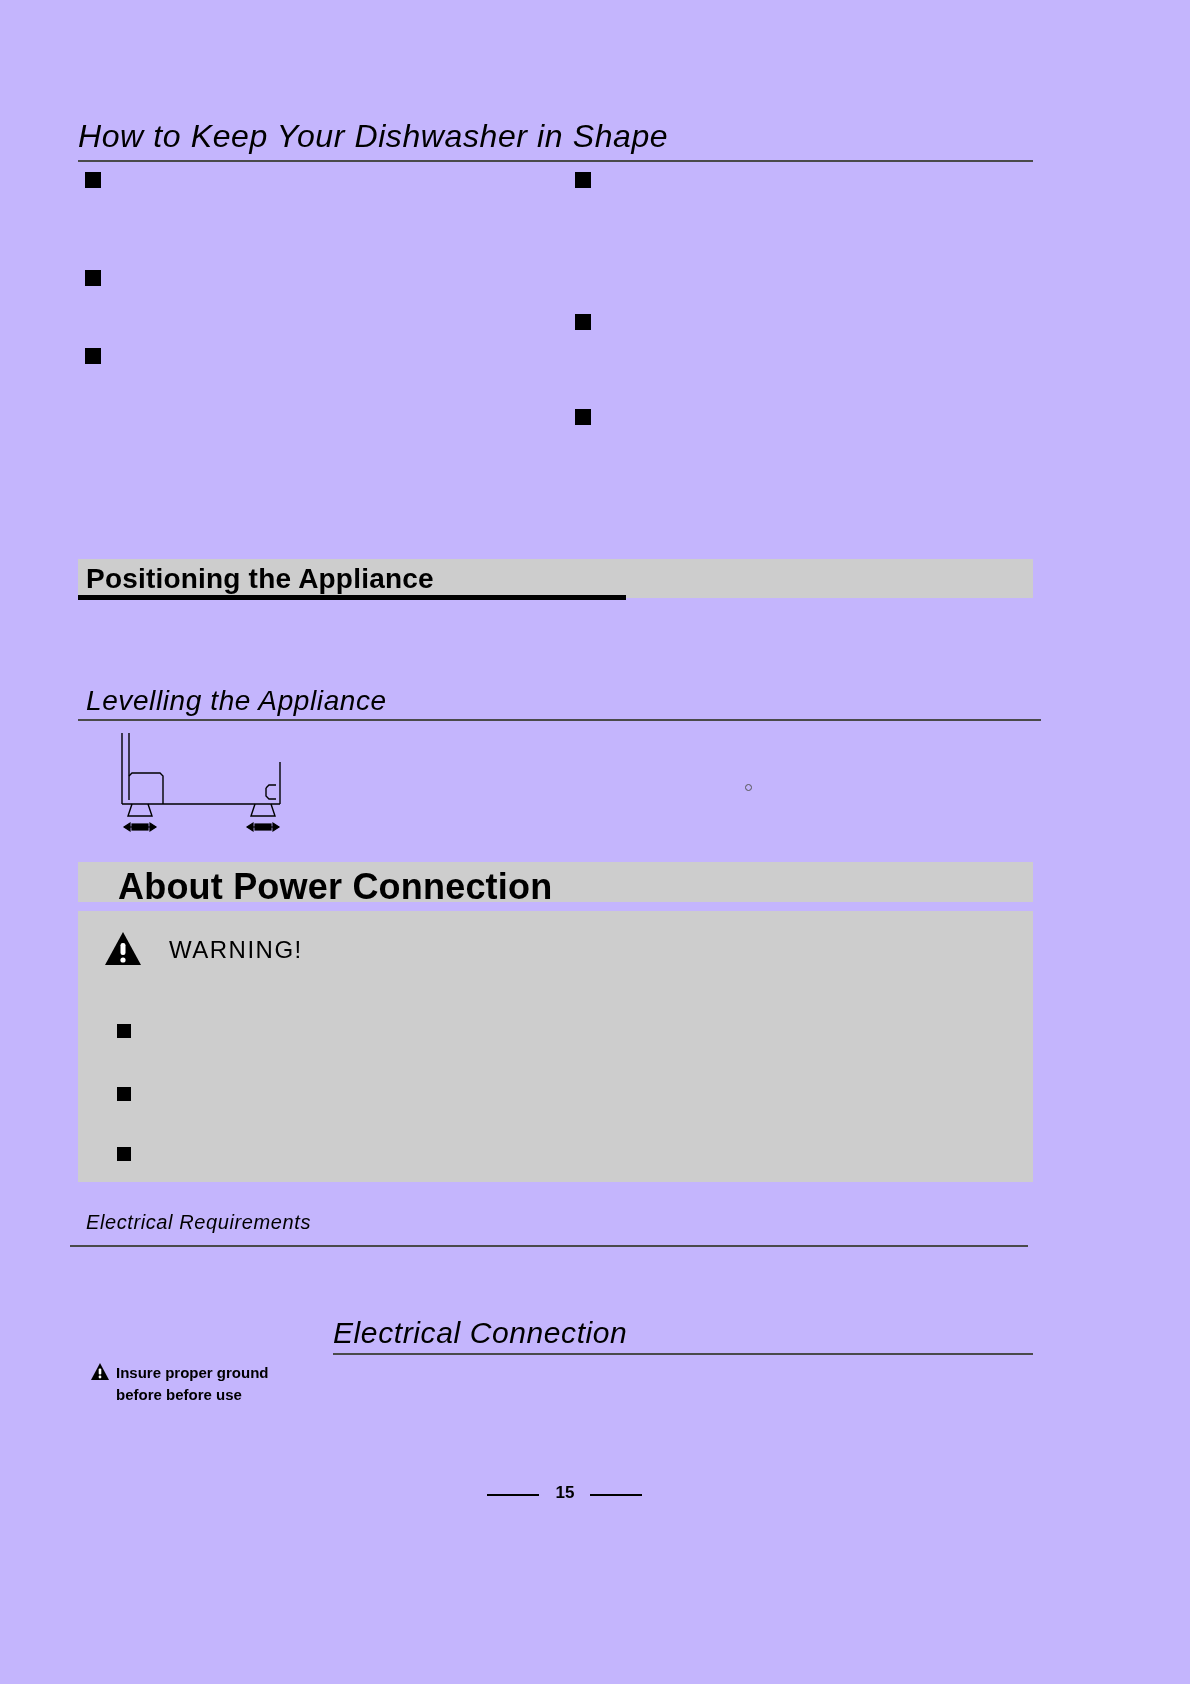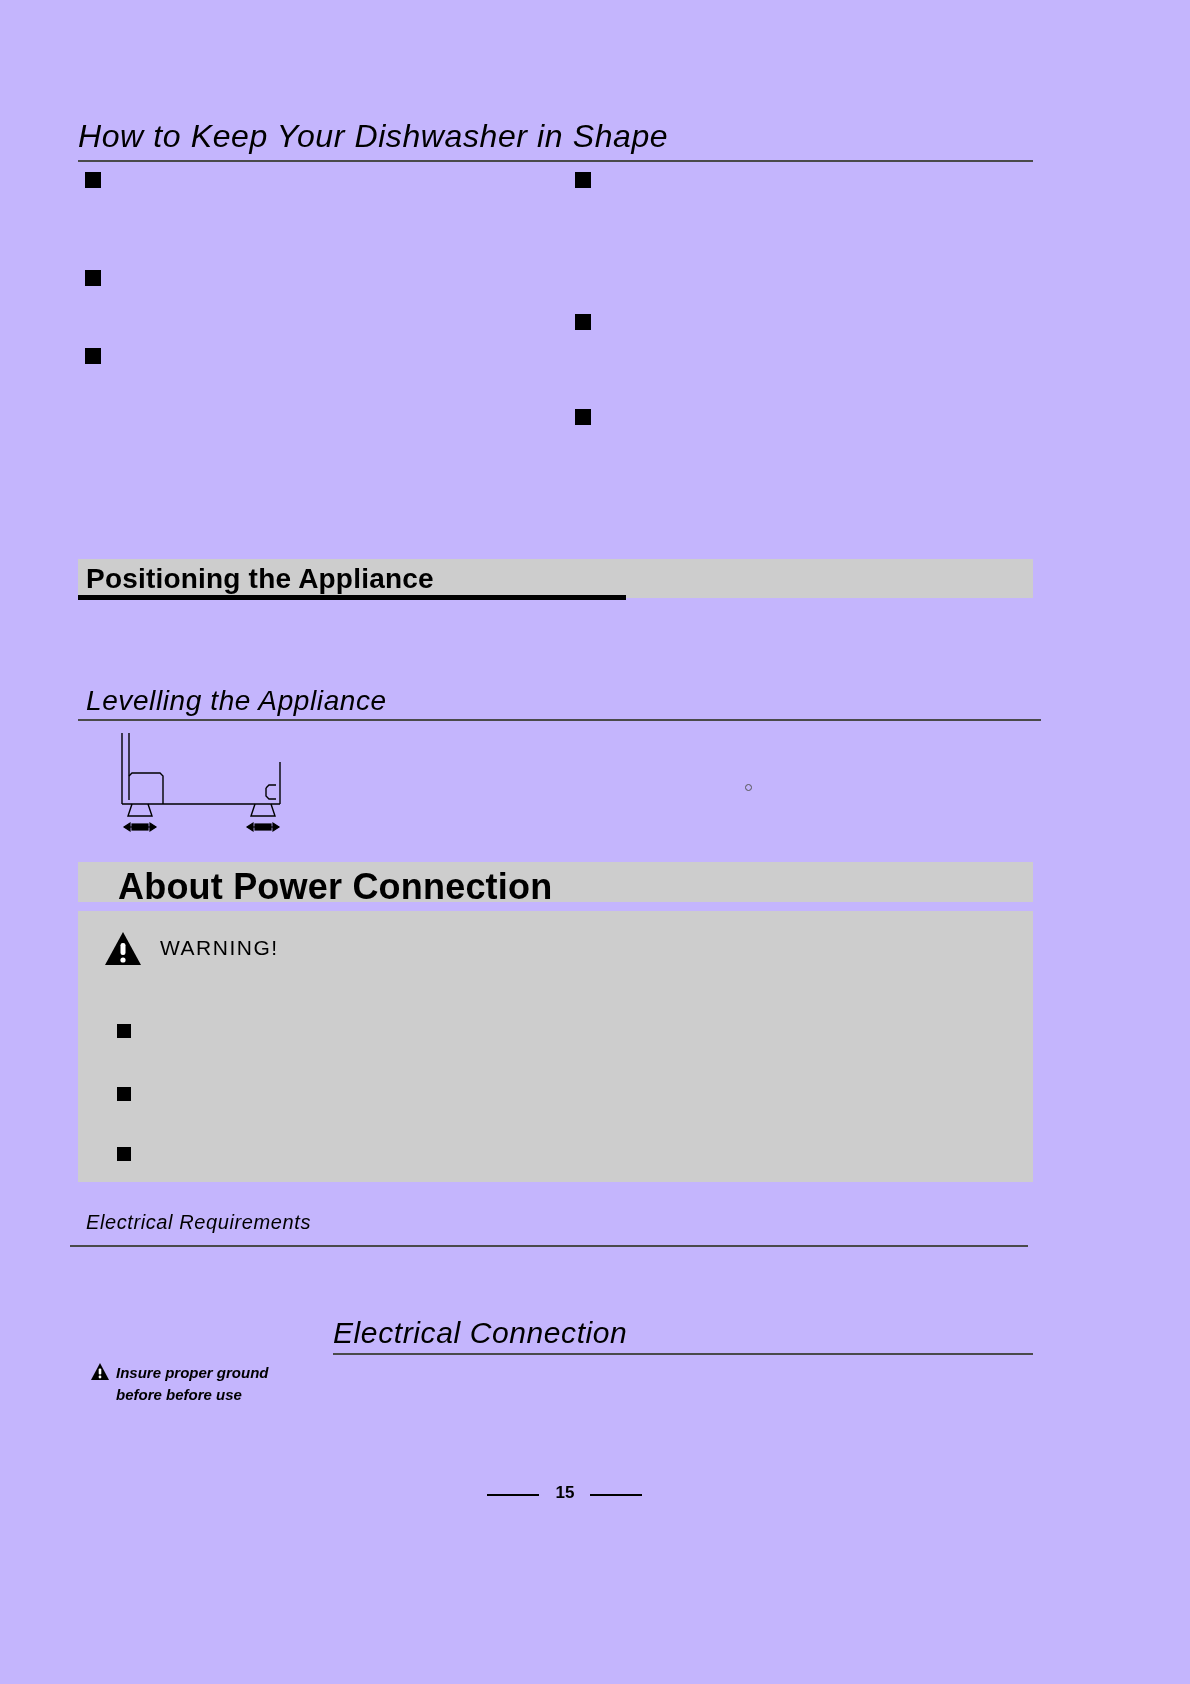--- a/index.html
+++ b/index.html
@@ -70,21 +70,20 @@
     white-space: nowrap;
     letter-spacing: 1.5px;
   }
   .warn-tri {
     position: absolute;
   }
 
   
   .ground-note {
     position: absolute;
-    font-style: italic;
     font-weight: 700;
     font-size: 15px;
     line-height: 1.45;
     color: #000;
   }
 
   
   .footer-num {
     position: absolute;
     font-weight: 700;
@@ -177,21 +176,21 @@
 
   <div class="warn-box" style="left:78px; top:911px; width:955px; height:271px;"></div>
 
   <div class="warn-tri" style="left:104px; top:931px; width:38px; height:36px;">
     <svg width="38" height="36" viewBox="0 0 38 36" xmlns="http://www.w3.org/2000/svg">
       <polygon points="19,1 37,34 1,34" fill="#000"></polygon>
       <rect x="16.5" y="12" width="5" height="12" rx="2.2" fill="#fff"></rect>
       <circle cx="19" cy="29" r="2.6" fill="#fff"></circle>
     </svg>
   </div>
-  <div class="warn-label" style="left:160px; top:936px; font-size:21px;">WARNING!</div>
+  <div class="warn-label" style="left:169px; top:936px; font-size:24px;">WARNING!</div>
 
   <div class="bullet" style="left:117px; top:1024px; width:14px; height:14px;"></div>
   <div class="bullet" style="left:117px; top:1087px; width:14px; height:14px;"></div>
   <div class="bullet" style="left:117px; top:1147px; width:14px; height:14px;"></div>
 
   <div class="italic-heading" style="left:86px; top:1211px; font-size:20px;">Electrical Requirements</div>
   <div class="rule-thin" style="left:70px; top:1245px; width:958px;"></div>
 
   <div class="italic-heading" style="left:333px; top:1316px; font-size:30px;">Electrical Connection</div>
   <div class="rule-thin" style="left:333px; top:1353px; width:700px;"></div>

